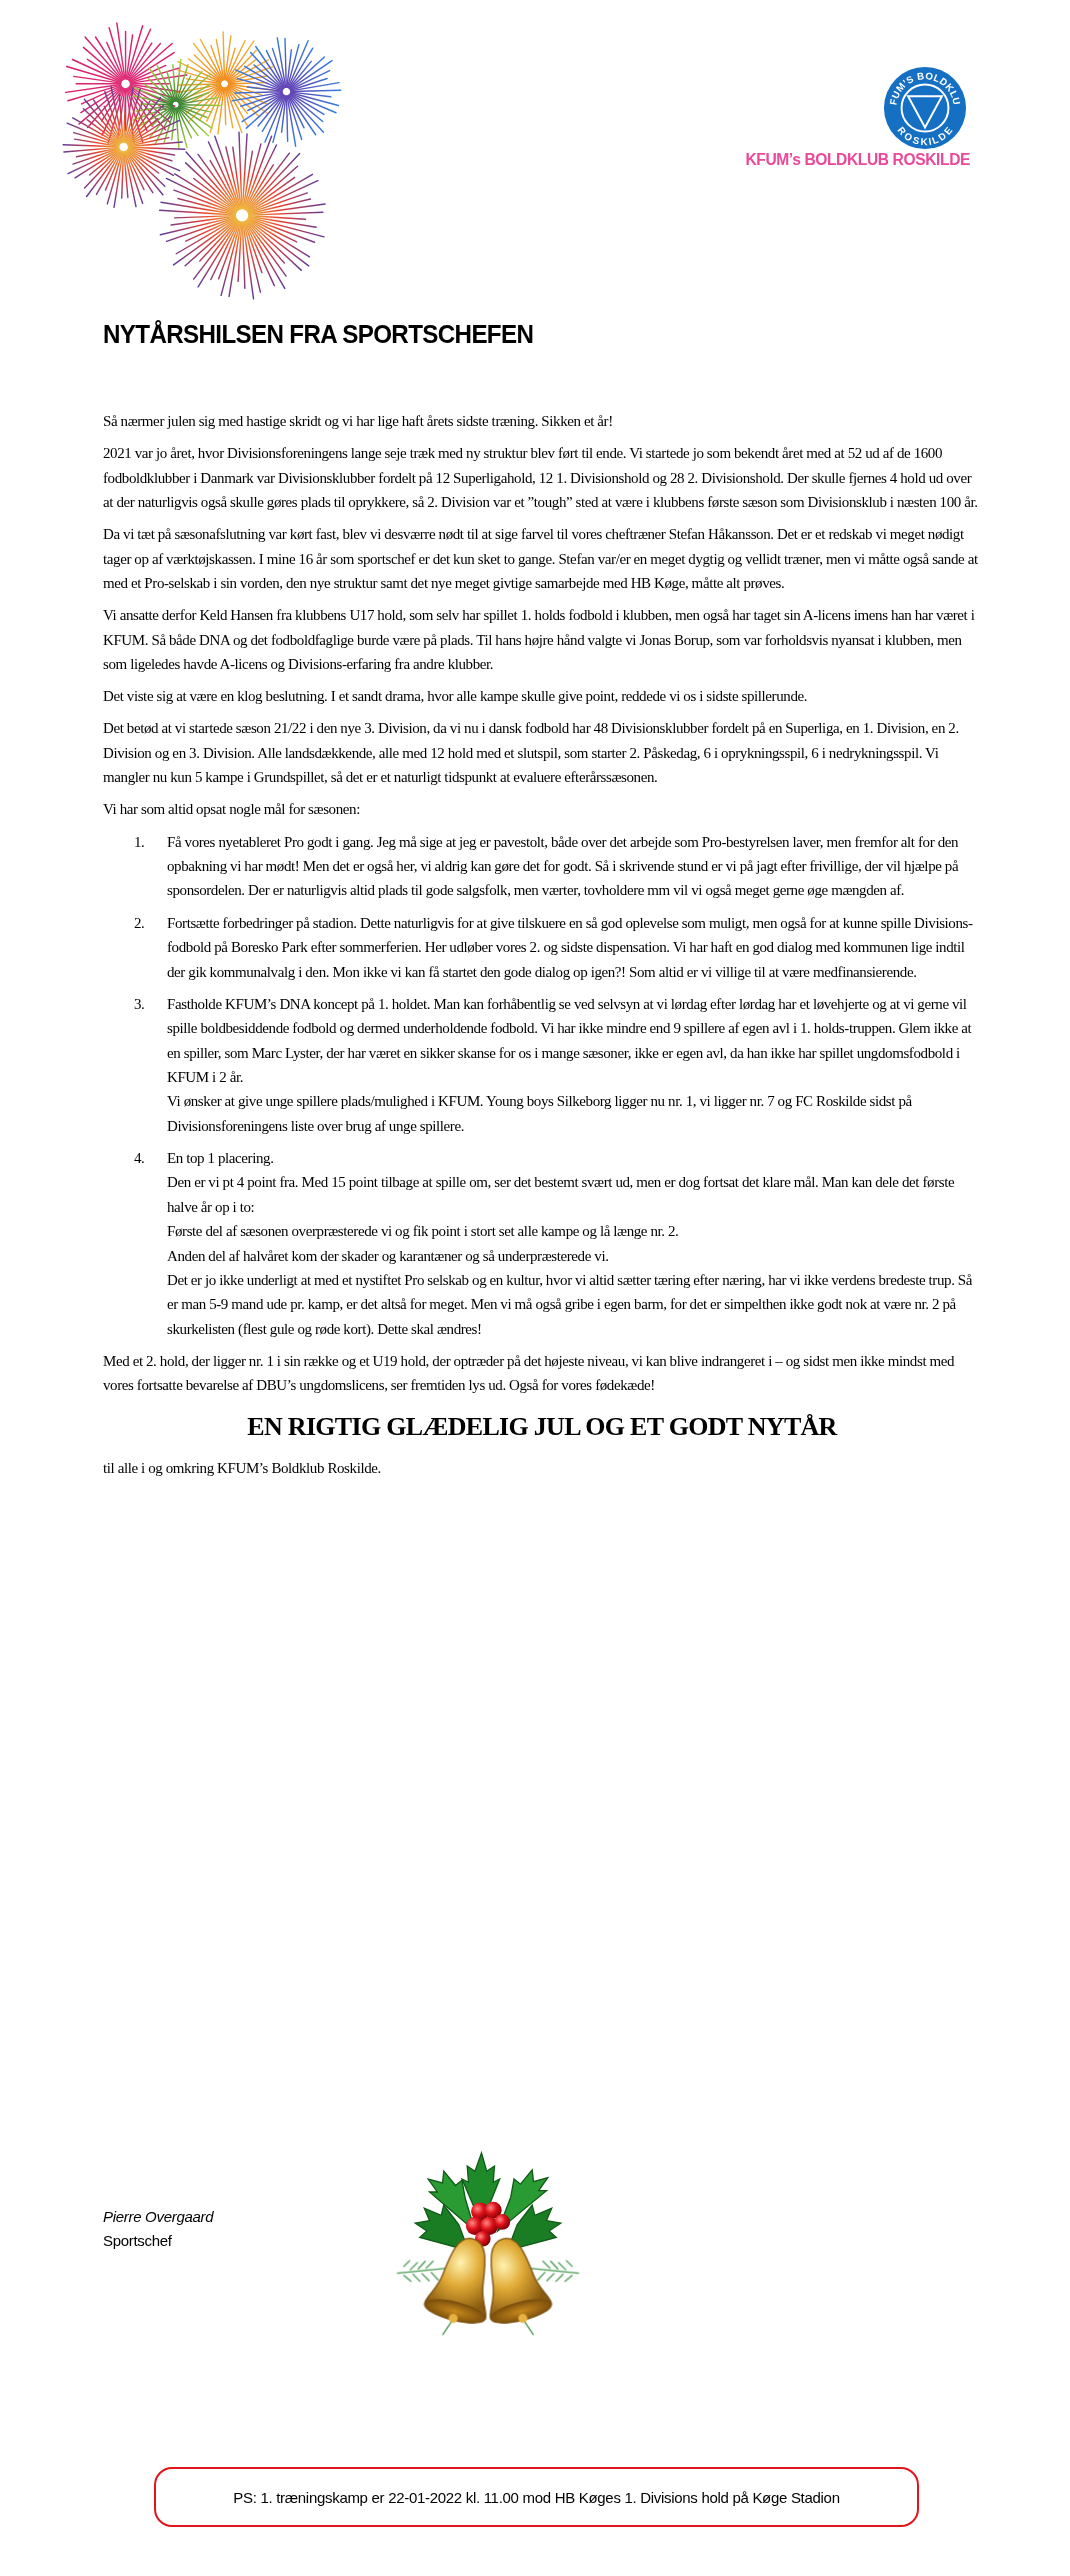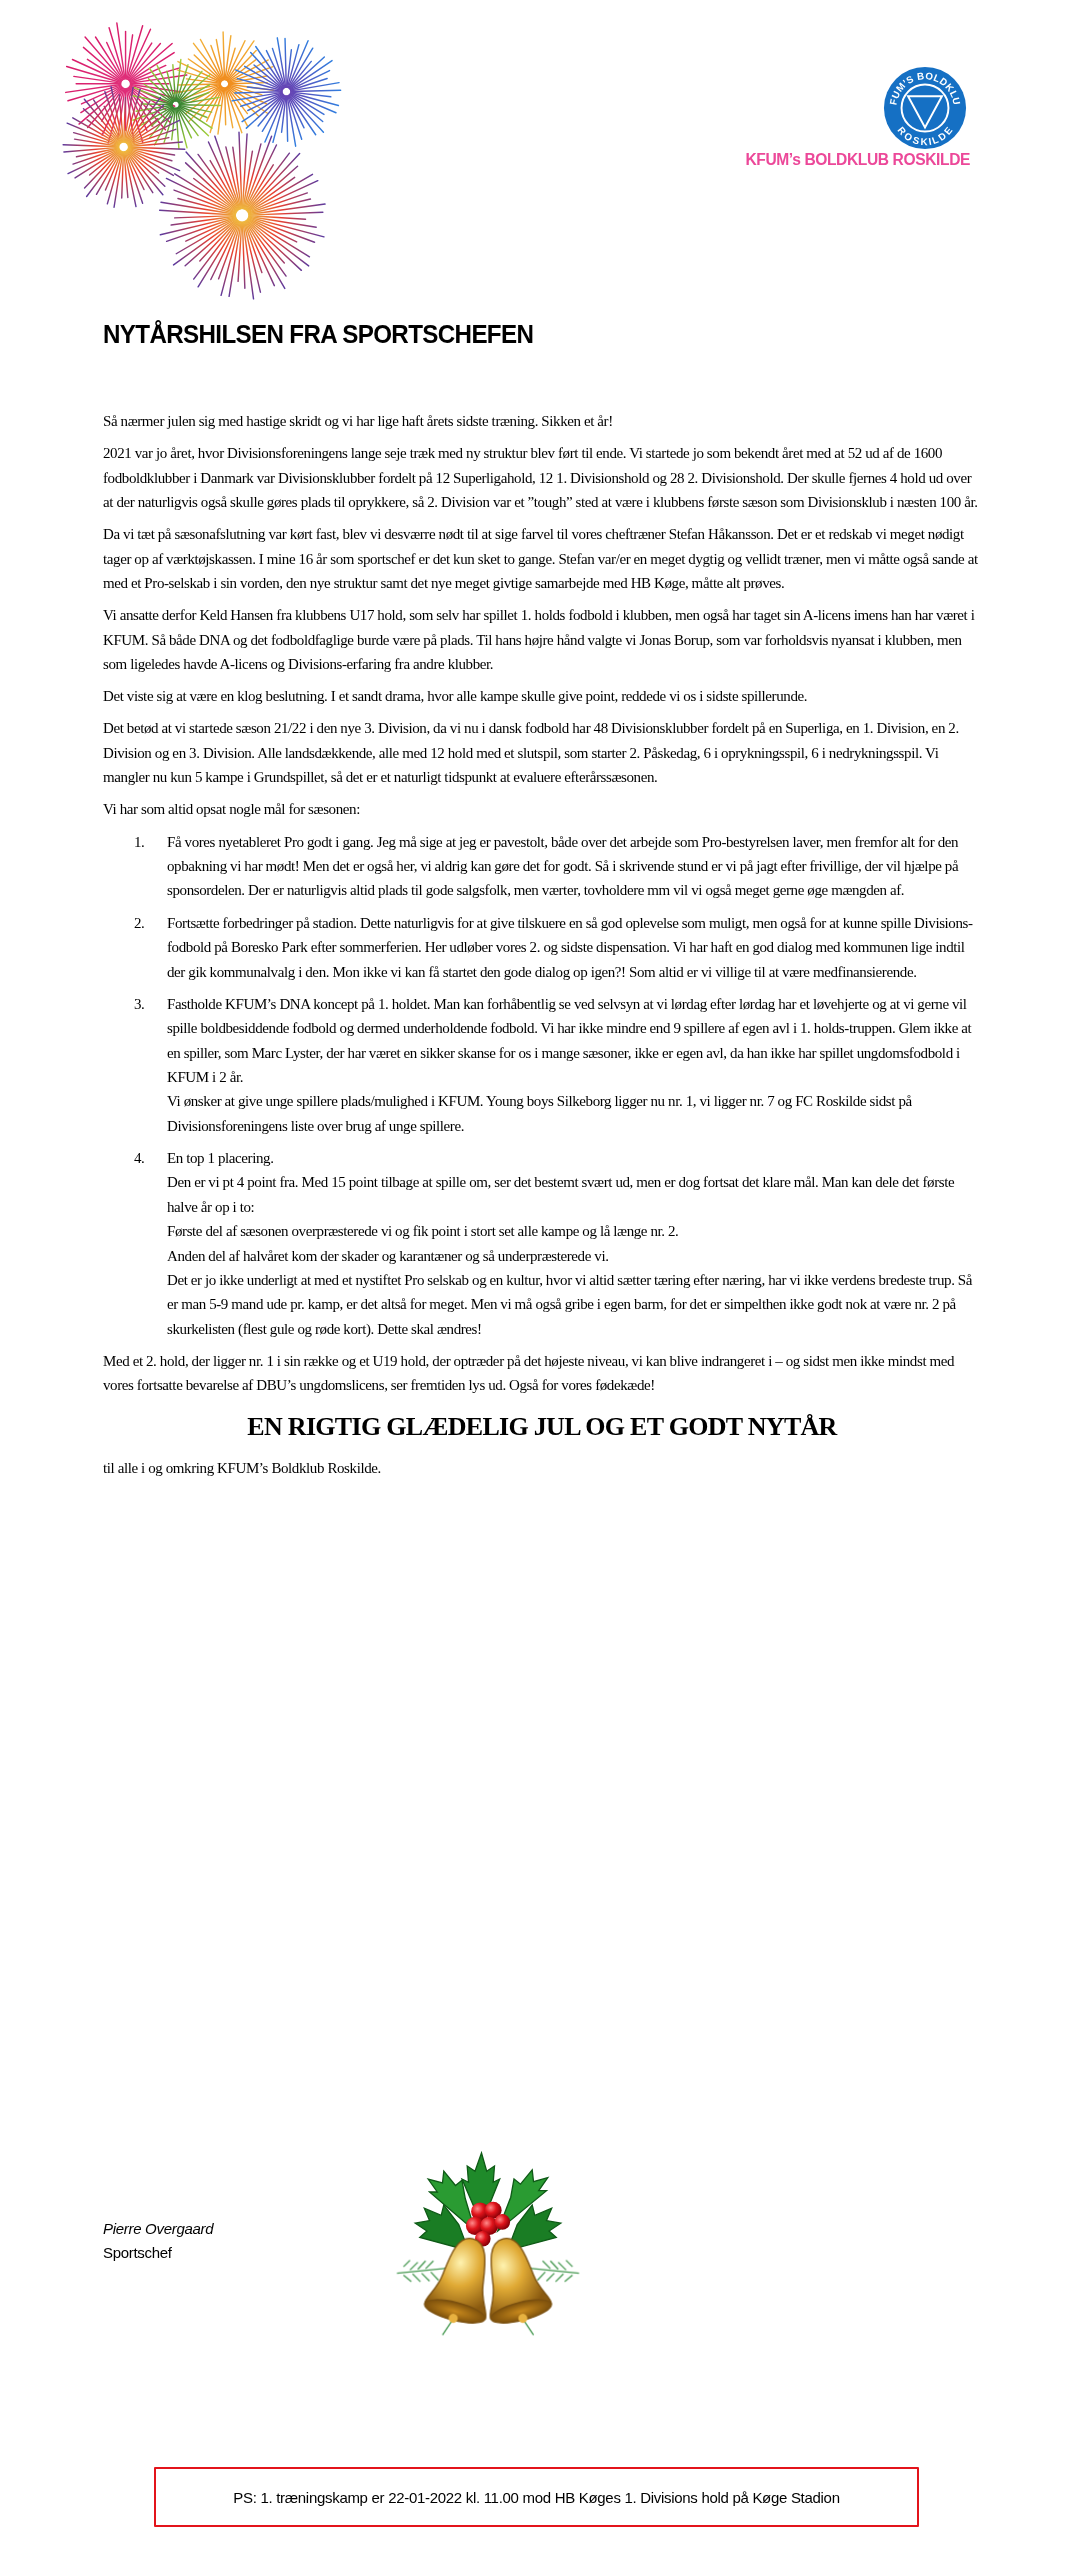--- a/index.html
+++ b/index.html
@@ -24,27 +24,27 @@
   }
   .body-text p { margin: 0 0 7.8px 0; }
   ol.goals { margin: 0 0 7.8px 0; padding: 0 0 0 64px; list-style: none; }
   ol.goals li { position: relative; margin-bottom: 7.8px; }
   ol.goals li .num { position: absolute; left: -33px; top: 0; }
   ol.goals li .line { display: block; }
   .greeting {
     text-align: center; font-size: 26px; font-weight: bold; letter-spacing: -0.7px;
     margin: 11.7px 0 11.7px 0; line-height: 35px;
   }
-  .signature { left: 103px; top: 2205px; font-size: 15px; line-height: 24px; letter-spacing: -0.3px; margin-top: 12px; }
+  .signature { left: 103px; top: 2205px; font-size: 15px; line-height: 24px; letter-spacing: -0.3px; }
   .signature .name { font-style: italic; display: block; }
   .signature .role { display: block; }
   .bells { left: 384px; top: 2140px; width: 208px; height: 208px; }
   .ps-box {
     left: 154px; top: 2467px; width: 765px; height: 60px;
-    border: 2px solid #e3141b; border-radius: 1px; box-sizing: border-box;
+    border: 2px solid #e3141b; border-radius: 18px; box-sizing: border-box;
     display: flex; align-items: center; justify-content: center;
     font-size: 15px; letter-spacing: -0.3px;
   }
 </style>
 </head>
 <body>
 
 <svg class="abs fireworks" viewBox="0 0 450 450" id="fw">
     <defs>
       <radialGradient id="fwg0" gradientUnits="userSpaceOnUse" cx="113" cy="98" r="95">

